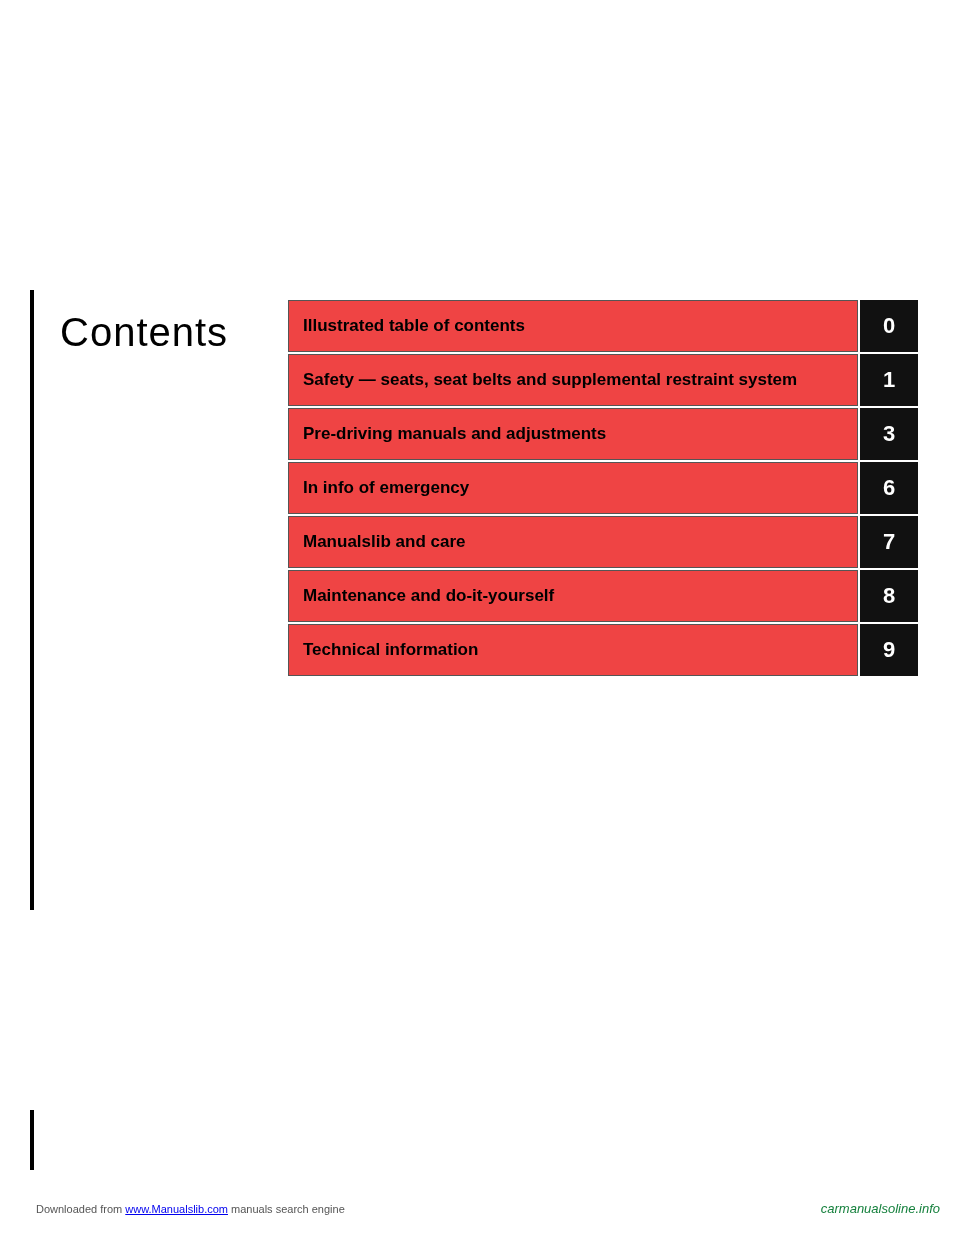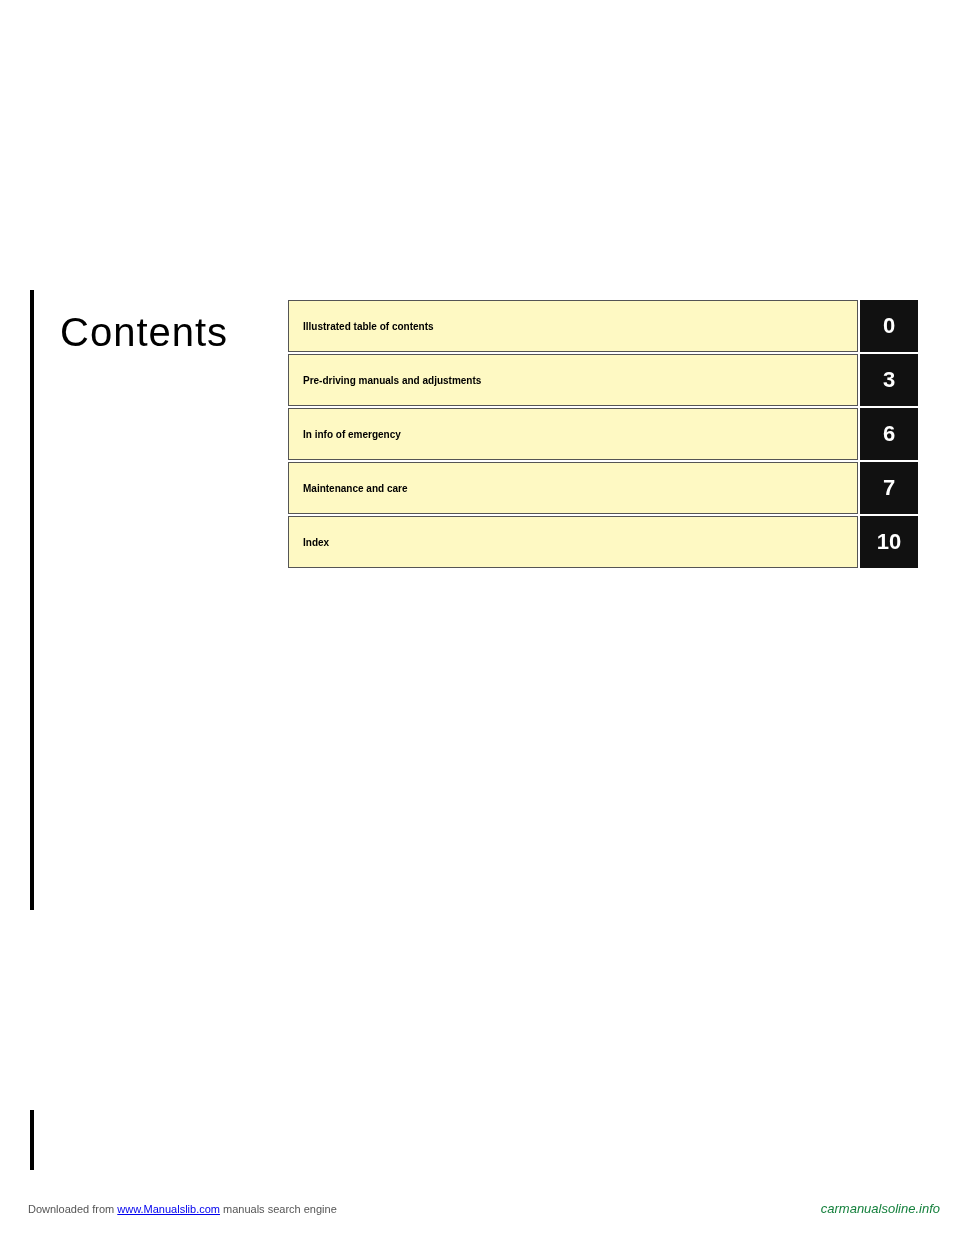--- a/index.html
+++ b/index.html
@@ -62,47 +62,47 @@
     .toc-row {
       display: flex;
       align-items: stretch;
       margin-bottom: 2px;
     }
 
     .toc-label {
       flex: 1;
       border: 1.5px solid #555;
       padding: 10px 14px;
-      font-size: 10px;
+      font-size: 17px;
       font-weight: bold;
       color: #000;
       display: flex;
       align-items: center;
-      background: #fef9c3;
+      background: #ef4444;
       min-height: 52px;
       line-height: 1.3;
     }
 
     .toc-number {
       width: 58px;
       background: #111;
       color: #fff;
       font-size: 22px;
       font-weight: bold;
       display: flex;
       align-items: center;
       justify-content: center;
       margin-left: 2px;
       flex-shrink: 0;
     }
 
     .footer {
       position: absolute;
       bottom: 12px;
-      left: 8px;
+      left: 16px;
       right: 0;
       display: flex;
       justify-content: space-between;
       align-items: center;
       padding: 0 20px;
       font-size: 11px;
       color: #555;
     }
 
     .footer-logo {
@@ -120,34 +120,42 @@
   <div class="bottom-bar"></div>
 
   <div class="contents-title">Contents</div>
 
   <div class="toc-container" id="toc-list">
   <div class="toc-row">
         <div class="toc-label">Illustrated table of contents</div>
         <div class="toc-number">0</div>
       </div>
       <div class="toc-row">
+        <div class="toc-label">Safety — seats, seat belts and supplemental restraint system</div>
+        <div class="toc-number">1</div>
+      </div>
+      <div class="toc-row">
         <div class="toc-label">Pre-driving manuals and adjustments</div>
         <div class="toc-number">3</div>
       </div>
       <div class="toc-row">
         <div class="toc-label">In info of emergency</div>
         <div class="toc-number">6</div>
       </div>
       <div class="toc-row">
-        <div class="toc-label">Maintenance and care</div>
+        <div class="toc-label">Manualslib and care</div>
         <div class="toc-number">7</div>
       </div>
       <div class="toc-row">
-        <div class="toc-label">Index</div>
-        <div class="toc-number">10</div>
+        <div class="toc-label">Maintenance and do-it-yourself</div>
+        <div class="toc-number">8</div>
+      </div>
+      <div class="toc-row">
+        <div class="toc-label">Technical information</div>
+        <div class="toc-number">9</div>
       </div>
     </div>
 
   <div class="footer">
     <div>
       <span>Downloaded from</span>
       <a href="#">www.Manualslib.com</a>
       <span>manuals search engine</span>
     </div>
     <div class="footer-logo">carmanualsoline.info</div>

